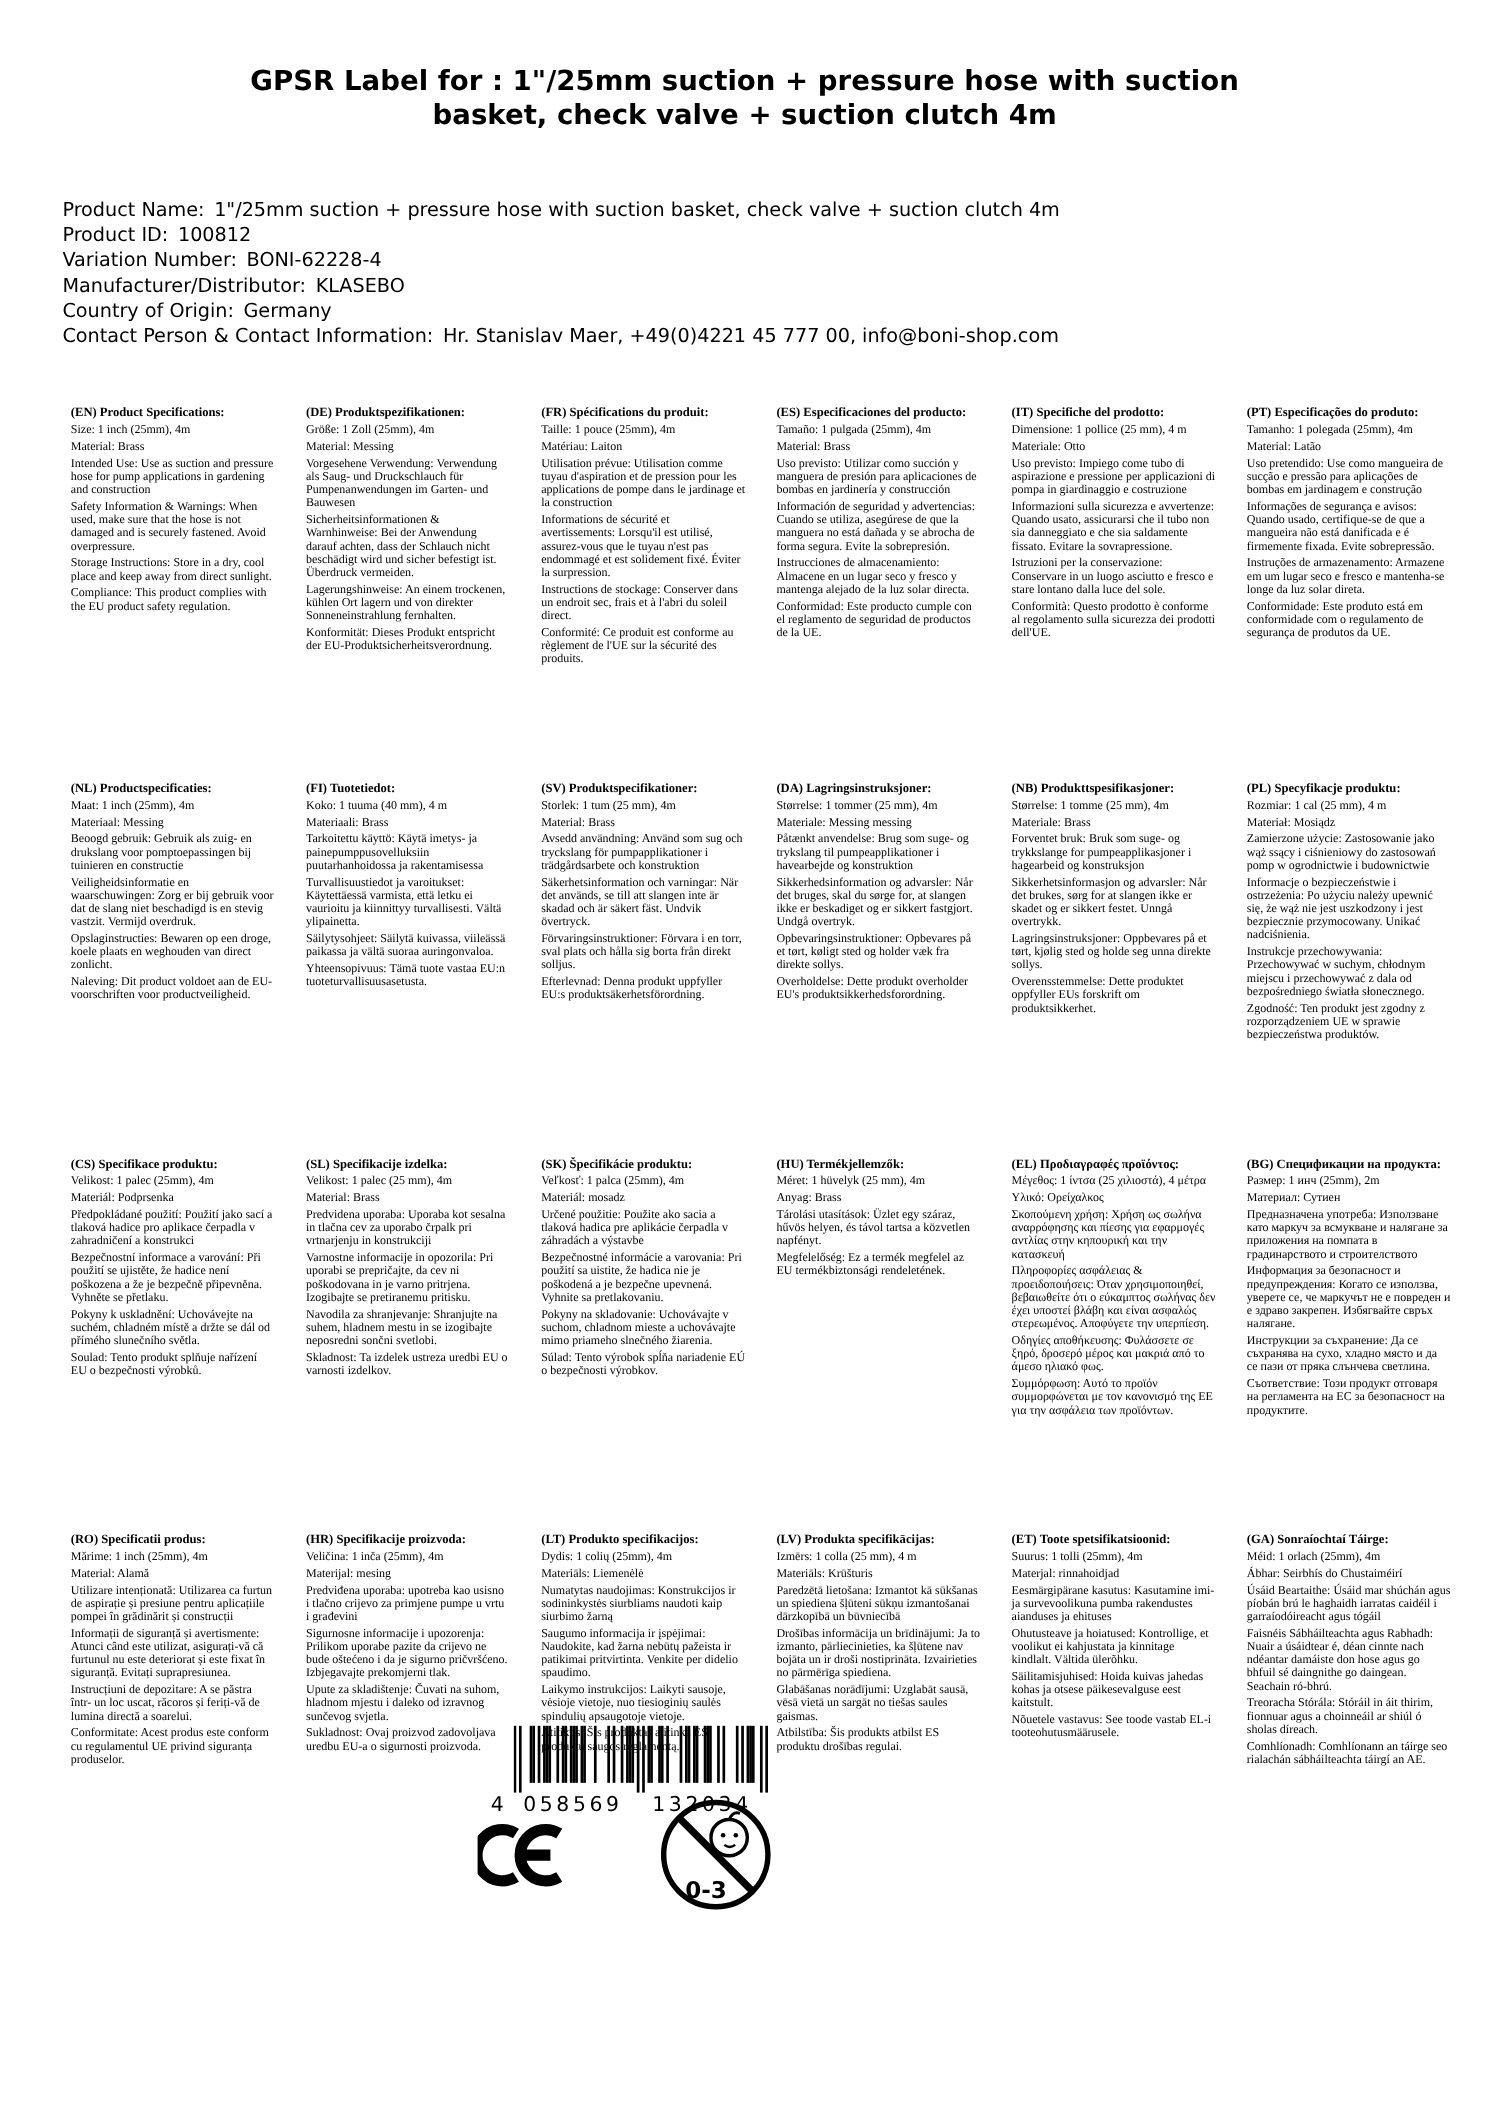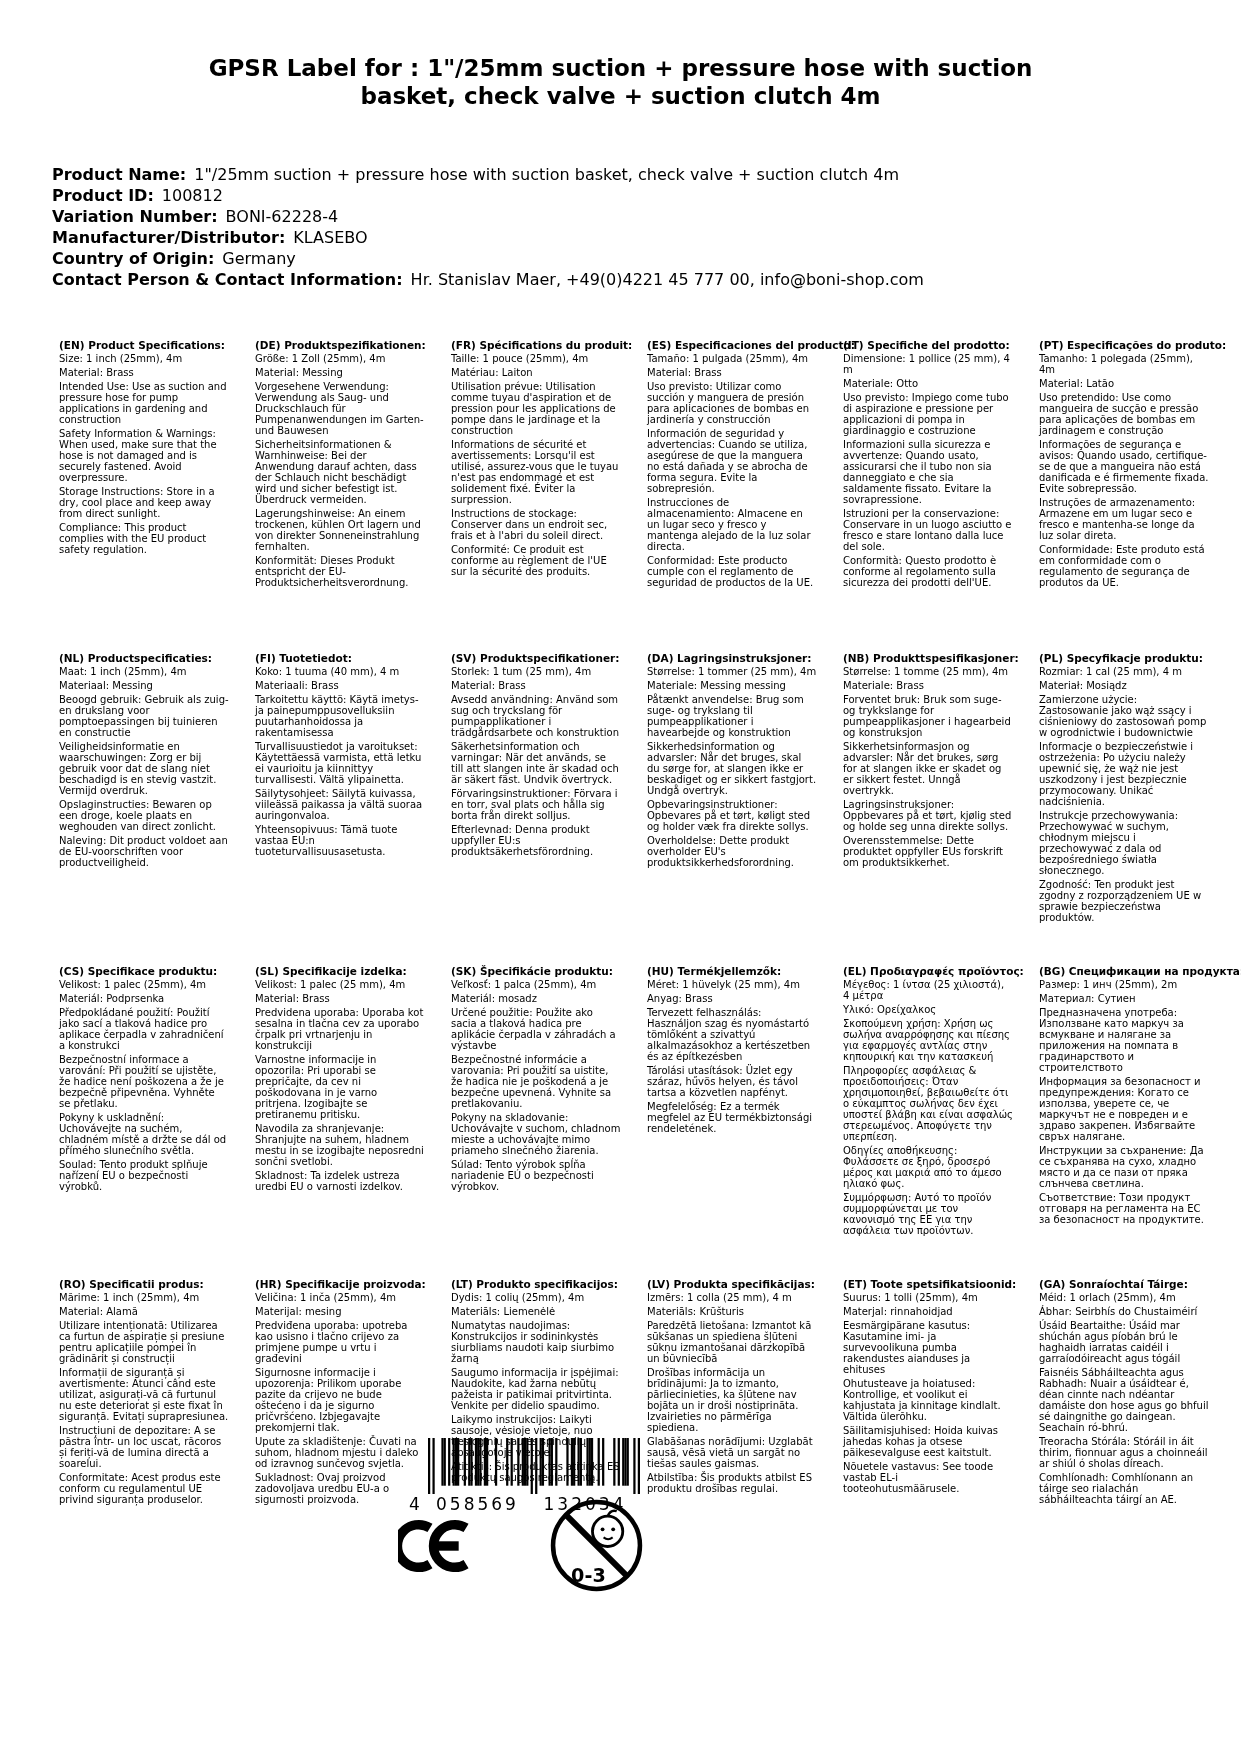--- a/index.html
+++ b/index.html
@@ -5,26 +5,26 @@
   * { margin:0; padding:0; box-sizing:border-box; }
   html,body { background:#fff; }
   body { font-family:"DejaVu Sans", sans-serif; color:#000; }
   .page { position:relative; width:1241px; height:1754px; background:#ffffff; overflow:hidden; }
 
   .title { position:absolute; left:0; right:0; top:54px; text-align:center; }
   .title h1 { display:inline-block; max-width:900px; font-size:23px; line-height:28px; font-weight:bold; }
 
   .product-info { position:absolute; left:52px; top:164px; right:40px; font-size:16px; line-height:21px; }
   .info-row { white-space:nowrap; }
-  .info-label { font-weight:bold; margin-right:8px; }
+  .info-label { font-weight:normal; margin-right:8px; }
 
   .lang-grid { position:absolute; left:59px; top:339px; width:1164px;
                display:grid; grid-template-columns:repeat(6, 170px); column-gap:26px;
                grid-auto-rows:313px; }
-  .lang-block { font-size:10px; line-height:11px; overflow:visible; }
+  .lang-block { font-size:10px; line-height:11px; overflow:visible;font-family:Liberation Serif, serif; }
   .lang-heading { font-size:10.5px; line-height:12px; font-weight:bold; white-space:nowrap; margin-bottom:2px; }
   .spec-para { margin-bottom:3px; }
 
   .footer { position:absolute; left:0; top:0; width:100%; height:100%; pointer-events:none; }
   .barcode { position:absolute; left:428px; top:1438px; width:212px; }
   .barcode svg { display:block; width:212px; height:56px; }
   .barcode-digits { position:relative; height:22px; font-size:17px; line-height:20px; }
   .bc-first { position:absolute; left:-19px; top:0; }
   .bc-left  { position:absolute; left:8px;  width:92px; letter-spacing:3px; }
   .bc-right { position:absolute; left:110px; width:94px; text-align:center; letter-spacing:3px; }
@@ -236,21 +236,20 @@
           <p class="spec-para">Pokyny na skladovanie: Uchovávajte v suchom, chladnom mieste a uchovávajte mimo priameho slnečného žiarenia.</p>
           <p class="spec-para">Súlad: Tento výrobok spĺňa nariadenie EÚ o bezpečnosti výrobkov.</p>
         </div>
       </div>
 
       <div class="lang-block">
         <h3 class="lang-heading">(HU) Termékjellemzők:</h3>
         <div class="lang-paras">
           <p class="spec-para">Méret: 1 hüvelyk (25 mm), 4m</p>
           <p class="spec-para">Anyag: Brass</p>
-          <p class="spec-para">Tervezett felhasználás: Használjon szag és nyomástartó tömlőként a szivattyú alkalmazásokhoz a kertészetben és az építkezésben</p>
           <p class="spec-para">Tárolási utasítások: Üzlet egy száraz, hűvös helyen, és távol tartsa a közvetlen napfényt.</p>
           <p class="spec-para">Megfelelőség: Ez a termék megfelel az EU termékbiztonsági rendeletének.</p>
         </div>
       </div>
 
       <div class="lang-block">
         <h3 class="lang-heading">(EL) Προδιαγραφές προϊόντος:</h3>
         <div class="lang-paras">
           <p class="spec-para">Μέγεθος: 1 ίντσα (25 χιλιοστά), 4 μέτρα</p>
           <p class="spec-para">Υλικό: Ορείχαλκος</p>

